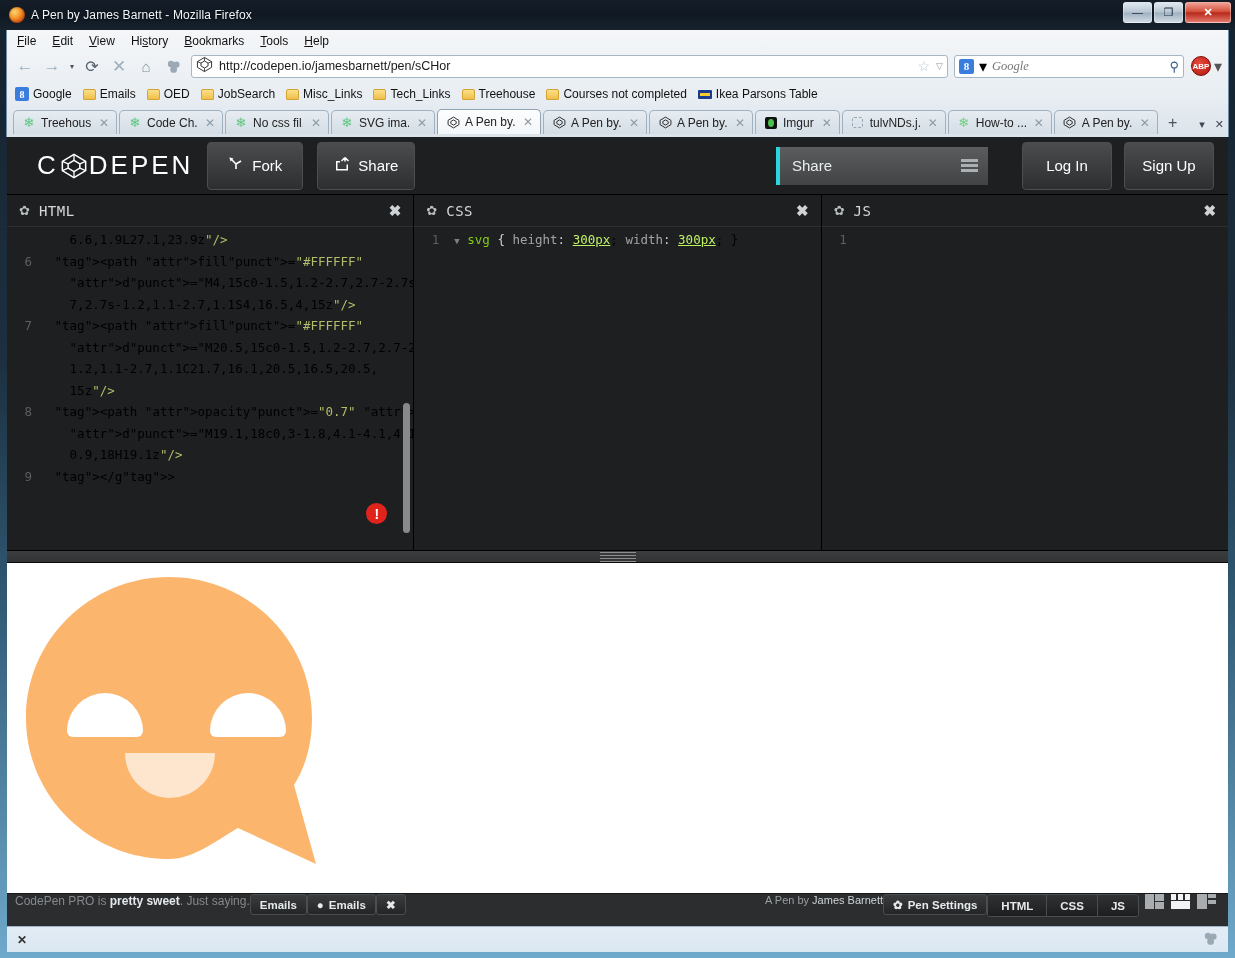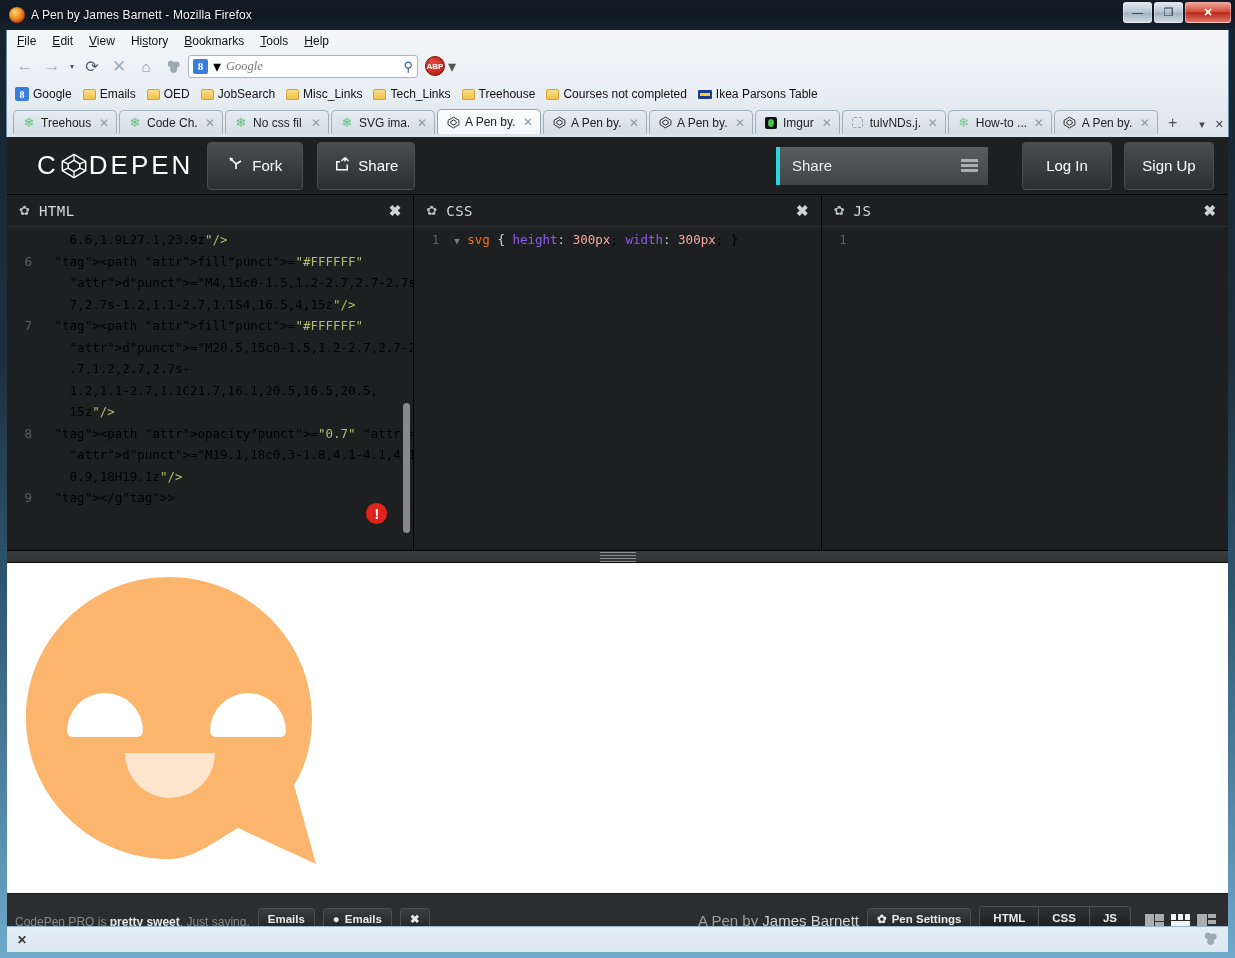--- a/index.html
+++ b/index.html
@@ -146,24 +146,24 @@
   .code {
     position:absolute; top:32px; left:0; right:0; bottom:0;
     background:#1d1f21; font-family:"DejaVu Sans Mono", monospace; font-size:12.5px; line-height:21.5px;
     overflow:hidden; padding-top:2px;
   }
   .cline { display:flex; white-space:pre; }
   .gut { width:34px; flex:0 0 34px; text-align:right; padding-right:9px; color:#5b5f61; }
   .ctext { flex:1; padding-left:6px; }
   .fold { color:#7d8184; font-size:9px; }
   .str { color:#b5bd68; }
-  .prop { color:#8b5cf6; }
-  .val { color:#fca5a5; }
+  .prop { color:#a3a3a3; }
+  .val { color:#bef264;text-decoration:underline; }
   .punct { color:#cfcfcf; }
-  .sel { color:#f97316; }
+  .sel { color:#84cc16; }
   .err-badge {
     position:absolute; right:26px; bottom:26px; width:21px;height:21px;border-radius:50%;
     background:#e0241c; color:#fff; font-weight:bold; font-size:14px;
     display:flex;align-items:center;justify-content:center;
   }
   .vscroll { position:absolute; right:3px; width:7px; background:#868a8c; border-radius:4px; }
 
   
   #drag {
     height:13px; background:linear-gradient(180deg,#3b3d3f 0%,#313335 100%);
@@ -173,30 +173,30 @@
   #drag .grip { display:flex; flex-direction:column; gap:2px; }
   #drag .grip i { display:block; width:36px; height:1px; background:#8a8e90; }
 
   
   #preview { height: 330px; background:#fff; position:relative; overflow:hidden; }
   #bubble { position:absolute; left:12px; top:8px; width:300px; height:300px; }
 
   
   #botbar {
     height: 36px; background:#2b2d2f; border-top:1px solid #161718;
-    display:flex; align-items:flex-end; padding:0 8px; gap:8px; color:#9a9fa2; font-size:12px;
+    display:flex; align-items:flex-start; padding:0 8px; gap:0; color:#9a9fa2; font-size:12px;
   }
   #botbar .pro b { color:#e4e8ea; }
   #botbar .pro .dim { color:#85898c; }
   .sbtn {
     height:21px; padding:0 9px; border:1px solid #4b4e50; border-radius:3px;
     background:linear-gradient(180deg,#3a3c3e,#232527); color:#e6eaec; font-size:11.5px; font-weight:bold;
     display:flex;align-items:center;justify-content:center;gap:5px;
   }
-  #botbar .penby { margin-left:auto; color:#9a9fa2; font-size:15px; }
+  #botbar .penby { margin-left:auto; color:#9a9fa2; font-size:11px; }
   #botbar .penby b { color:#cfd4d7; font-weight:normal; }
   .seg { display:flex; border:1px solid #4b4e50; border-radius:3px; overflow:hidden; }
   .seg div { height:21px; padding:0 13px; background:linear-gradient(180deg,#303234,#1c1e20);
              color:#e6eaec; font-size:11.5px; font-weight:bold; display:flex;align-items:center;
              border-right:1px solid #4b4e50;}
   .seg div:last-child { border-right:none; }
   .layouts { display:flex; gap:7px; margin-left:6px; margin-right:4px; }
   .lay { width:19px; height:15px; display:grid; gap:1.5px; }
   .lay i { background:#a9adb0; display:block; }
   .lay.l1 { grid-template-columns: 1fr 1fr; }
@@ -251,20 +251,35 @@
       <div class="navicon" style="color:#55616b;font-size:16px">⟳</div>
       <div class="navicon">✕</div>
       <div class="navicon home">⌂</div>
       <div class="navicon">
         <svg width="15" height="15" viewBox="0 0 15 15" aria-hidden="true">
           <circle cx="5" cy="5" r="3.2" fill="#9aa9b4"></circle>
           <circle cx="10.4" cy="5.6" r="3.2" fill="#9aa9b4"></circle>
           <circle cx="7.6" cy="10.4" r="3.4" fill="#9aa9b4"></circle>
         </svg>
       </div>
+      <div id="urlbar">
+        <span>
+          <svg width="17" height="17" viewBox="0 0 24 24" aria-hidden="true">
+            <polygon points="12,2 22,8 22,16 12,22 2,16 2,8" fill="none" stroke="#333" stroke-width="1.4"></polygon>
+            <polygon points="12,7 17,10 17,14 12,17 7,14 7,10" fill="none" stroke="#333" stroke-width="1.4"></polygon>
+            <line x1="2" y1="8" x2="7" y2="10" stroke="#333" stroke-width="1.2"></line>
+            <line x1="22" y1="8" x2="17" y2="10" stroke="#333" stroke-width="1.2"></line>
+            <line x1="12" y1="2" x2="12" y2="7" stroke="#333" stroke-width="1.2"></line>
+            <line x1="12" y1="17" x2="12" y2="22" stroke="#333" stroke-width="1.2"></line>
+          </svg>
+        </span>
+        <span class="url">http://codepen.io/jamesbarnett/pen/sCHor</span>
+        <span class="star">☆</span>
+        <span class="dd">▽</span>
+      </div>
       <div id="searchbar">
         <span class="gicon">8</span>
         <span class="dd">▾</span>
         <span class="ph">Google</span>
         <span class="mag">⚲</span>
       </div>
       <div class="abp">ABP</div>
       <span class="dd" style="color:#555">▾</span>
     </div>
 
@@ -457,21 +472,20 @@
           <span class="label">HTML</span>
           <span class="close">✖</span>
         </div>
         <div class="code" id="html-code">
             <div class="cline"><span class="gut"></span><span class="ctext">   6.6,1.9L27.1,23.9z<span class="str">"<span class="&lt;/span&gt;tag">/&gt;</span></span></span></div>
             <div class="cline"><span class="gut">6</span><span class="ctext"> <span class="&lt;span">"tag"</span>&gt;&lt;path <span class="&lt;span">"attr"</span>&gt;fill<span class="&lt;span">"punct"</span>&gt;=<span class="str">"#FFFFFF"</span></span></div>
             <div class="cline"><span class="gut"></span><span class="ctext">   <span class="&lt;span">"attr"</span>&gt;d<span class="&lt;span">"punct"</span>&gt;="M4,15c0-1.5,1.2-2.7,2.7-2.7s2.7,1.2,2.</span></div>
             <div class="cline"><span class="gut"></span><span class="ctext">   7,2.7s-1.2,1.1-2.7,1.1S4,16.5,4,15z<span class="str">"<span class="&lt;/span&gt;tag">/&gt;</span></span></span></div>
             <div class="cline"><span class="gut">7</span><span class="ctext"> <span class="&lt;span">"tag"</span>&gt;&lt;path <span class="&lt;span">"attr"</span>&gt;fill<span class="&lt;span">"punct"</span>&gt;=<span class="str">"#FFFFFF"</span></span></div>
             <div class="cline"><span class="gut"></span><span class="ctext">   <span class="&lt;span">"attr"</span>&gt;d<span class="&lt;span">"punct"</span>&gt;="M20.5,15c0-1.5,1.2-2.7,2.7-2.7c1.5,0,2</span></div>
-            <div class="cline"><span class="gut"></span><span class="ctext">   .7,1.2,2.7,2.7s-</span></div>
             <div class="cline"><span class="gut"></span><span class="ctext">   1.2,1.1-2.7,1.1C21.7,16.1,20.5,16.5,20.5,</span></div>
             <div class="cline"><span class="gut"></span><span class="ctext">   15z<span class="str">"<span class="&lt;/span&gt;tag">/&gt;</span></span></span></div>
             <div class="cline"><span class="gut">8</span><span class="ctext"> <span class="&lt;span">"tag"</span>&gt;&lt;path <span class="&lt;span">"attr"</span>&gt;opacity<span class="&lt;span">"punct"</span>&gt;=<span class="str">"0.7"</span> <span class="&lt;span">"attr"</span>&gt;fill&gt;=</span></div>
             <div class="cline"><span class="gut"></span><span class="ctext">   <span class="&lt;span">"attr"</span>&gt;d<span class="&lt;span">"punct"</span>&gt;="M19.1,18c0,3-1.8,4.1-4.1,4.1S10.9,21,1</span></div>
             <div class="cline"><span class="gut"></span><span class="ctext">   0.9,18H19.1z<span class="str">"<span class="&lt;/span&gt;tag">/&gt;</span></span></span></div>
             <div class="cline"><span class="gut">9</span><span class="ctext"> <span class="&lt;span">"tag"</span>&gt;&lt;/g<span class="&lt;span">"tag"</span>&gt;&gt;</span></div>
           </div>
         <div class="vscroll" style="top:208px;height:130px;"></div>
         <div class="err-badge">!</div>
       </div>

